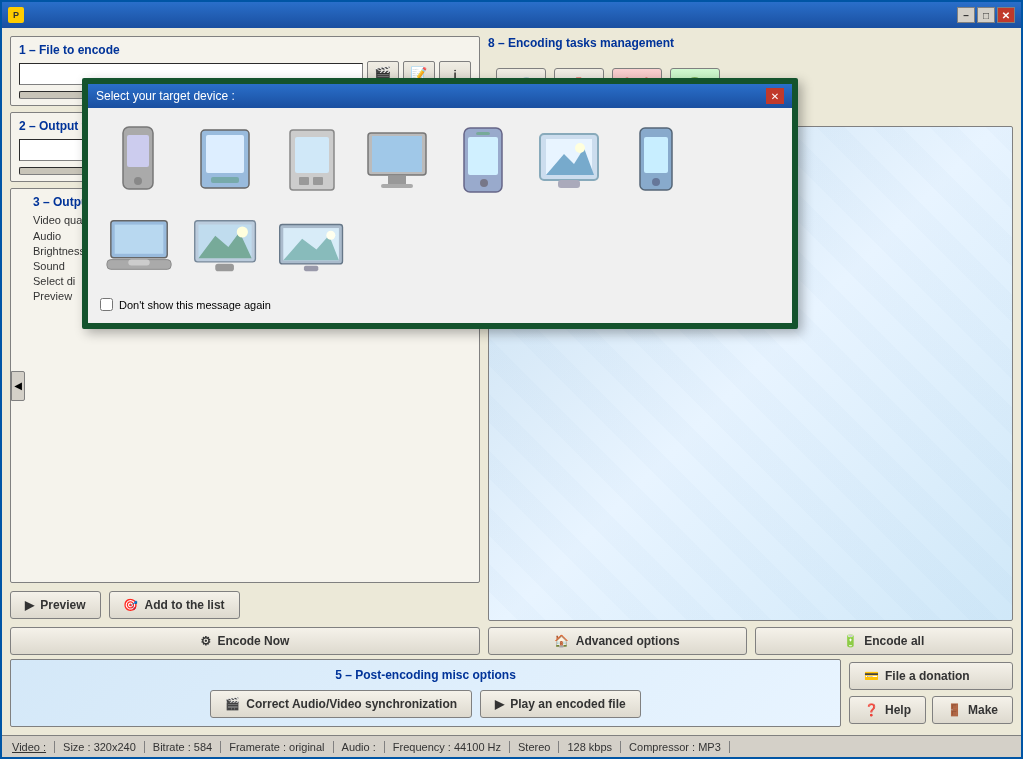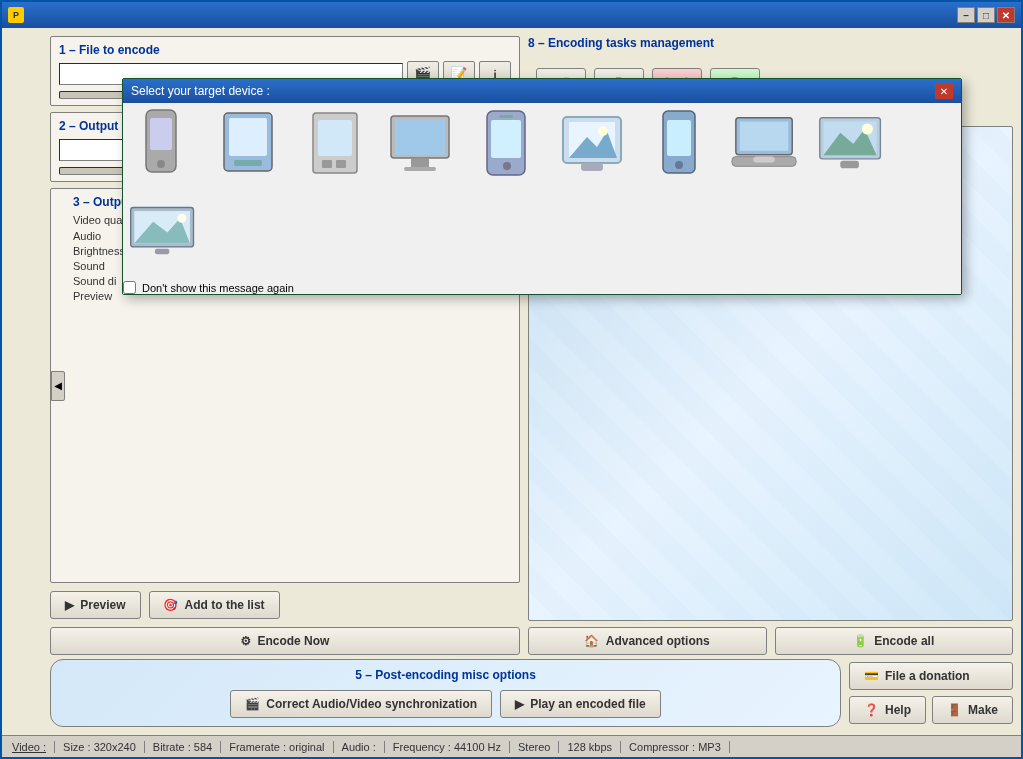--- a/index.html
+++ b/index.html
@@ -54,21 +54,20 @@
       font-size: 10px; color: #333;
     }
     .title-btn.close { background: #c0392b; color: white; }
     .main-content {
       flex: 1;
       padding: 8px;
       display: flex;
       flex-direction: column;
       gap: 4px;
       position: relative;
-      margin-left: 40px;
     }
     .top-row {
       display: flex;
       gap: 8px;
       flex: 1;
     }
     .left-panel {
       width: 470px;
       display: flex;
       flex-direction: column;
@@ -208,21 +207,21 @@
     .bottom-section {
       display: flex;
       gap: 8px;
       align-items: center;
     }
     .post-encode-section {
       flex: 1;
       border: 1px solid #808080;
       background: linear-gradient(135deg, #d4e8f8 0%, #e8f4ff 100%);
       padding: 8px;
-      border-radius: 13px;
+      border-radius: 2px;
       position: relative;
       overflow: hidden;
     }
     .post-encode-title {
       font-size: 12px;
       font-weight: bold;
       color: #003399;
       margin-bottom: 8px;
       text-align: center;
     }
@@ -251,23 +250,23 @@
       padding: 0 8px;
       border-right: 1px solid #808080;
     }
     .status-item:first-child { padding-left: 4px; text-decoration: underline; }
 
     
     .overlay {
       position: absolute;
       top: 50px;
       left: 80px;
-      width: 840px;
+      width: 716px;
       background: white;
-      border: 1px solid #14532d;
+      border: 6px solid #14532d;
       box-shadow: 4px 4px 12px rgba(0,0,0,0.3);
       z-index: 100;
       border-radius: 2px;
     }
     .overlay-header {
       background: linear-gradient(to bottom, #2a6fca, #1a4fa0);
       color: white;
       padding: 4px 8px;
       font-size: 12px;
       display: flex;
@@ -277,20 +276,21 @@
     .overlay-close {
       width: 18px; height: 16px;
       background: #c0392b;
       border: none;
       color: white;
       cursor: pointer;
       font-size: 10px;
       display: flex; align-items: center; justify-content: center;
     }
     .overlay-body {
+      padding: 12px;
       background: #f0f0f0;
     }
     .device-grid {
       display: flex;
       gap: 6px;
       align-items: center;
       flex-wrap: wrap;
       margin-bottom: 12px;
     }
     .device-item {
@@ -386,21 +386,21 @@
           <div class="option-row" style="margin-left:14px;">
             <span class="option-label">Audio</span>
           </div>
           <div class="option-row" style="margin-left:14px;">
             <span class="option-label">Brightness</span>
           </div>
           <div class="option-row" style="margin-left:14px;">
             <span class="option-label">Sound</span>
           </div>
           <div class="option-row" style="margin-left:14px;">
-            <span class="option-label">Sound di</span>
+            <span class="option-label">Select di</span>
           </div>
           <div class="option-row" style="margin-left:14px;">
             <span class="option-label">Preview</span>
           </div>
         </div>
 
         <div class="bottom-buttons">
           <button class="action-btn">
             <span>▶</span>
             <span>Preview</span>

